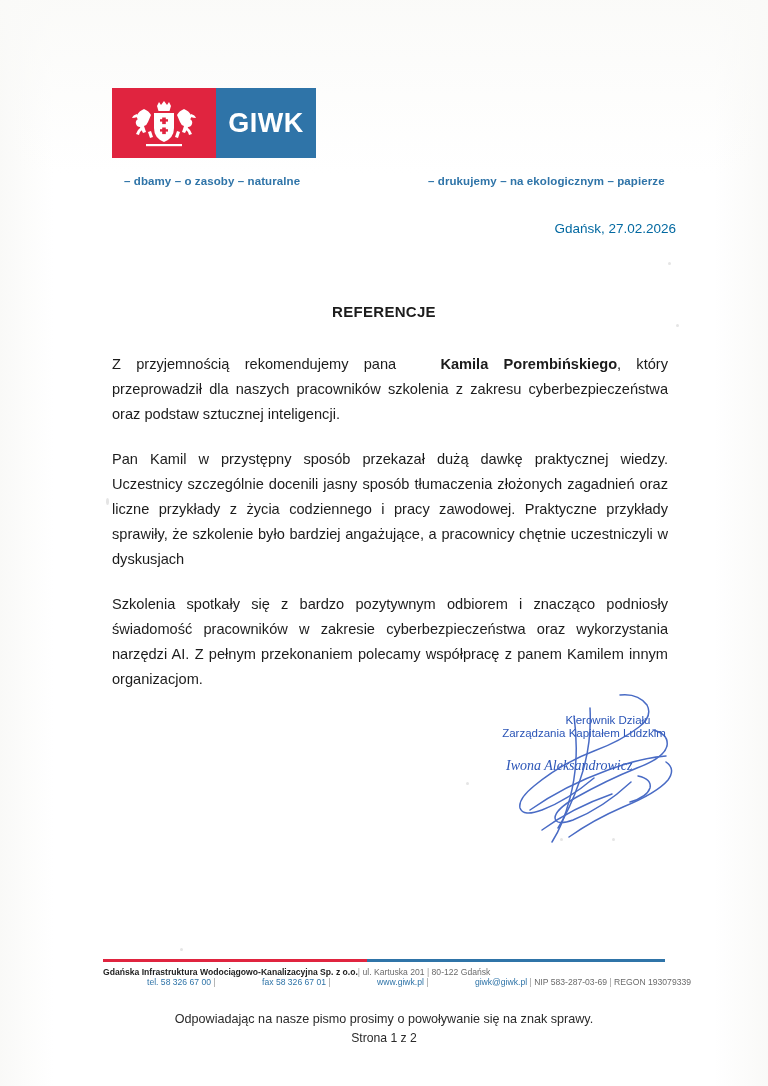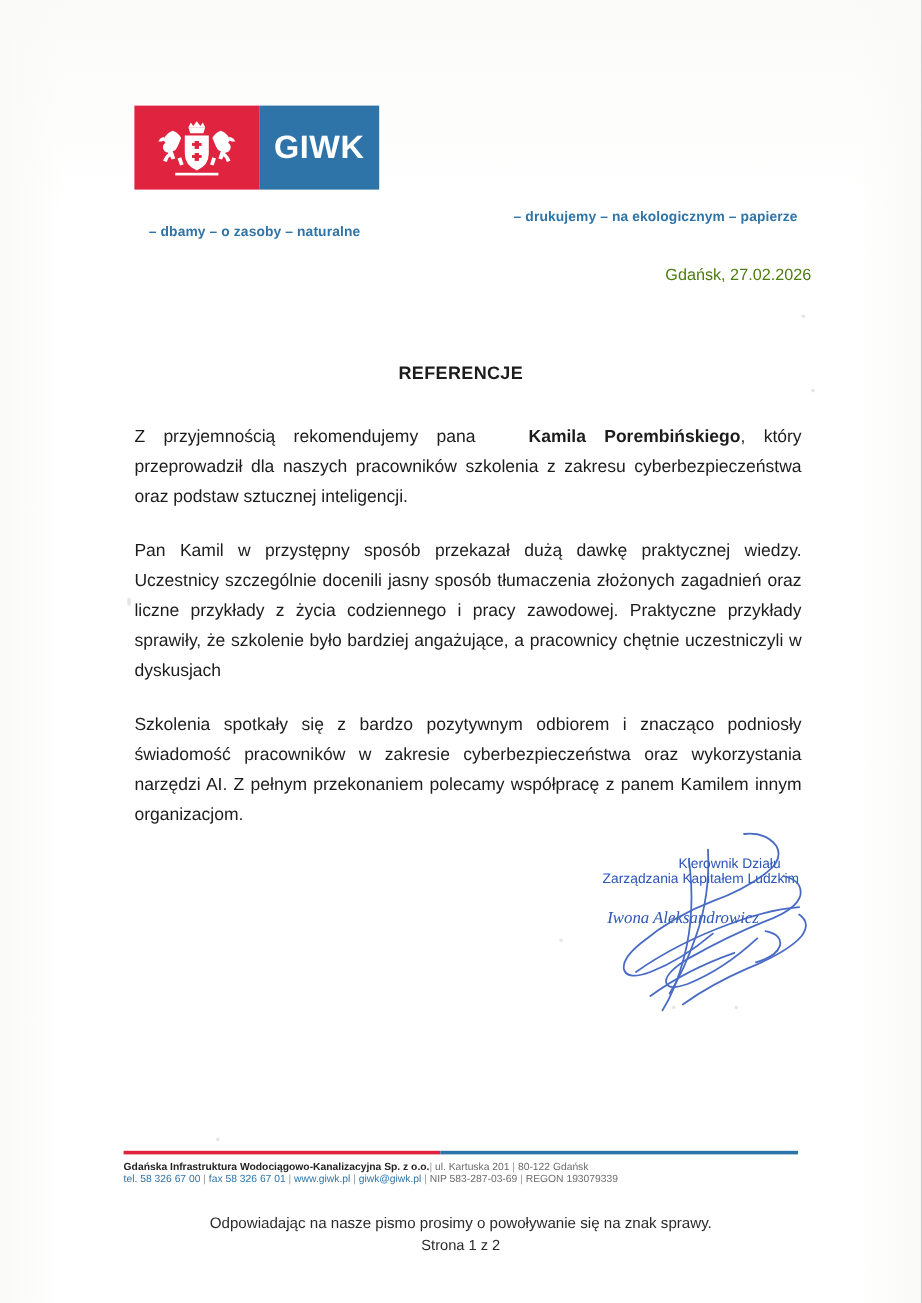--- a/index.html
+++ b/index.html
@@ -66,30 +66,30 @@
     letter-spacing: 0.5px;
   }
   .tagline {
     position: absolute;
     color: #2f74a8;
     font-weight: 700;
     font-size: 11.5px;
     letter-spacing: 0.1px;
     white-space: nowrap;
   }
-  .tagline-left { left: 124px; top: 188px; }
+  .tagline-left { left: 124px; top: 175px; }
   .tagline-right { left: 428px; top: 175px; }
 
   
   .date-line {
     position: absolute;
     right: 92px;
     top: 221px;
     font-size: 13.5px;
-    color: #4d7c0f;
+    color: #0369a1;
     white-space: nowrap;
   }
 
   
   .doc-title {
     position: absolute;
     left: 0;
     right: 0;
     top: 303px;
     text-align: center;
@@ -176,21 +176,21 @@
     top: 967px;
     width: 580px;
     font-size: 8.6px;
     line-height: 10.4px;
     color: #3b3b3b;
     white-space: nowrap;
   }
   .footer-lines .fl { display: block; }
   .footer-lines .dark { color: #222222; font-weight: 600; }
   .footer-lines .grey { color: #6b6b6b; }
-  .footer-lines .bluet { color: #2f74a8; }
+  .footer-lines .bluet { color: #2f74a8; margin-left: 44px; }
   .footer-lines .sep { color: #9a9a9a; }
 
   .footer-note {
     position: absolute;
     left: 0;
     right: 0;
     top: 1012px;
     text-align: center;
     font-size: 12.6px;
     color: #2a2a2a;

